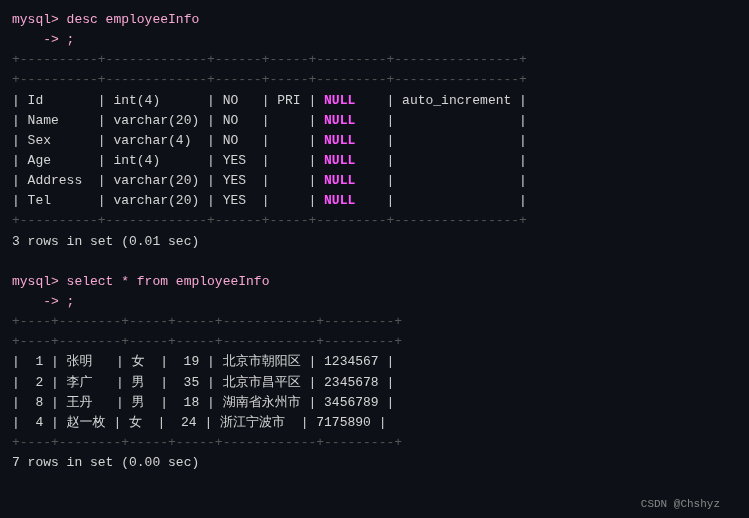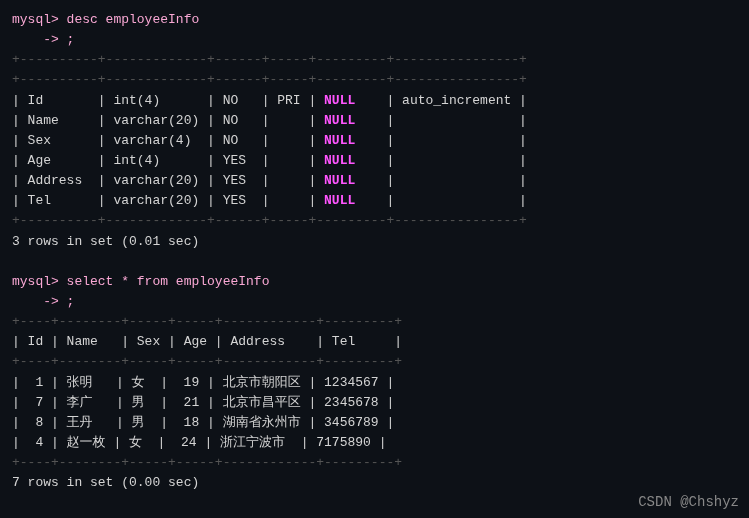--- a/index.html
+++ b/index.html
@@ -19,23 +19,23 @@
     .line {
       white-space: pre;
       line-height: 1.55;
     }
     .prompt { color: #f9a8d4; }
     .null-val { color: #ff55ff; font-weight: bold; }
     .separator { color: #555; }
     .watermark {
       position: absolute;
       bottom: 8px;
-      right: 10px;
+      right: 29px;
       color: #888;
-      font-size: 14px;
+      font-size: 11px;
     }
   </style>
 </head>
 <body>
 
 <div class="terminal">
 
   <div class="line prompt">mysql&gt; desc employeeInfo</div>
   <div class="line prompt">    -&gt; ;</div>
   <div class="line separator">+----------+-------------+------+-----+---------+----------------+</div>
@@ -46,24 +46,23 @@
   <div class="line">| Age      | int(4)      | YES  |     | <span class="null-val">NULL</span>    |                |</div>
   <div class="line">| Address  | varchar(20) | YES  |     | <span class="null-val">NULL</span>    |                |</div>
   <div class="line">| Tel      | varchar(20) | YES  |     | <span class="null-val">NULL</span>    |                |</div>
   <div class="line separator">+----------+-------------+------+-----+---------+----------------+</div>
   <div class="line">3 rows in set (0.01 sec)</div>
   <div class="line">&nbsp;</div>
 
   <div class="line prompt">mysql&gt; select * from employeeInfo</div>
   <div class="line prompt">    -&gt; ;</div>
   <div class="line separator">+----+--------+-----+-----+------------+---------+</div>
-  <div class="line">| Id | Name   | Sex | Age | Address    | Tel     |</div>
   <div class="line separator">+----+--------+-----+-----+------------+---------+</div>
   <div class="line">|  1 | 张明   | 女  |  19 | 北京市朝阳区 | 1234567 |</div>
-  <div class="line">|  7 | 李广   | 男  |  21 | 北京市昌平区 | 2345678 |</div>
+  <div class="line">|  2 | 李广   | 男  |  35 | 北京市昌平区 | 2345678 |</div>
   <div class="line">|  8 | 王丹   | 男  |  18 | 湖南省永州市 | 3456789 |</div>
   <div class="line">|  4 | 赵一枚 | 女  |  24 | 浙江宁波市  | 7175890 |</div>
   <div class="line separator">+----+--------+-----+-----+------------+---------+</div>
   <div class="line">7 rows in set (0.00 sec)</div>
 
 </div>
 
 <div class="watermark">CSDN @Chshyz</div>
 
 </body></html>

